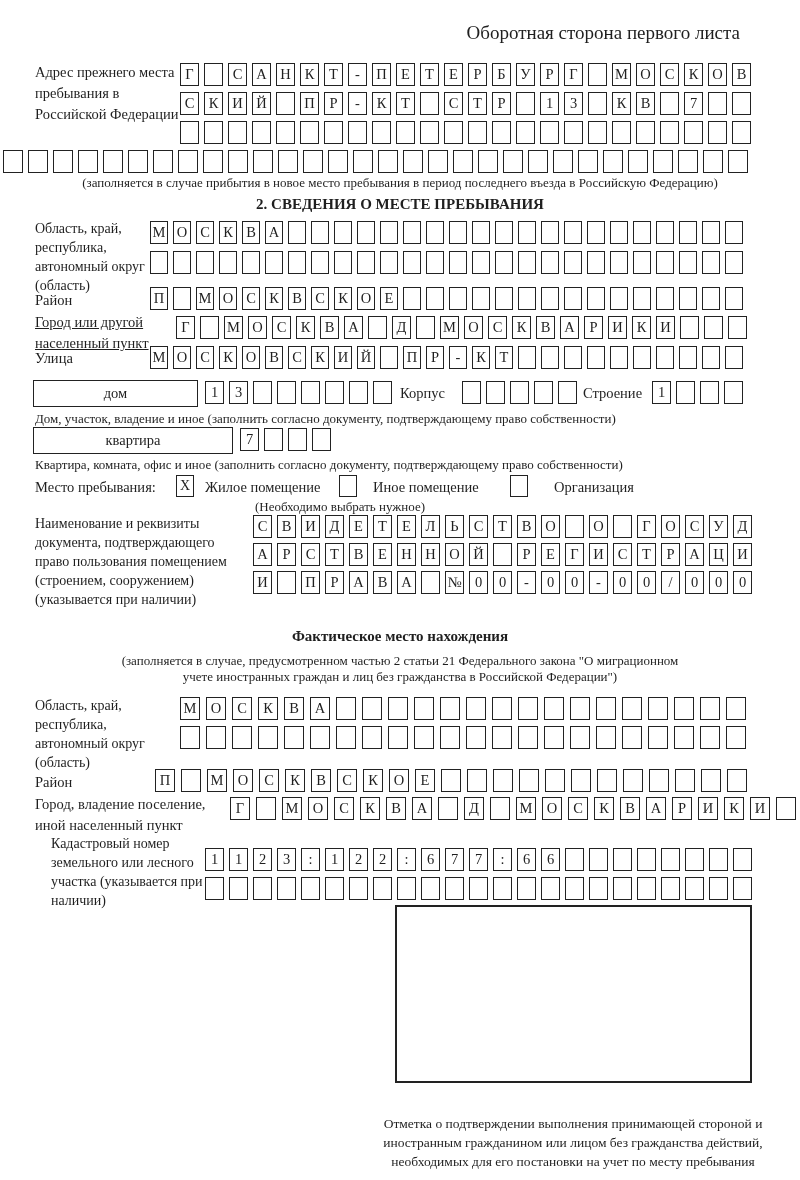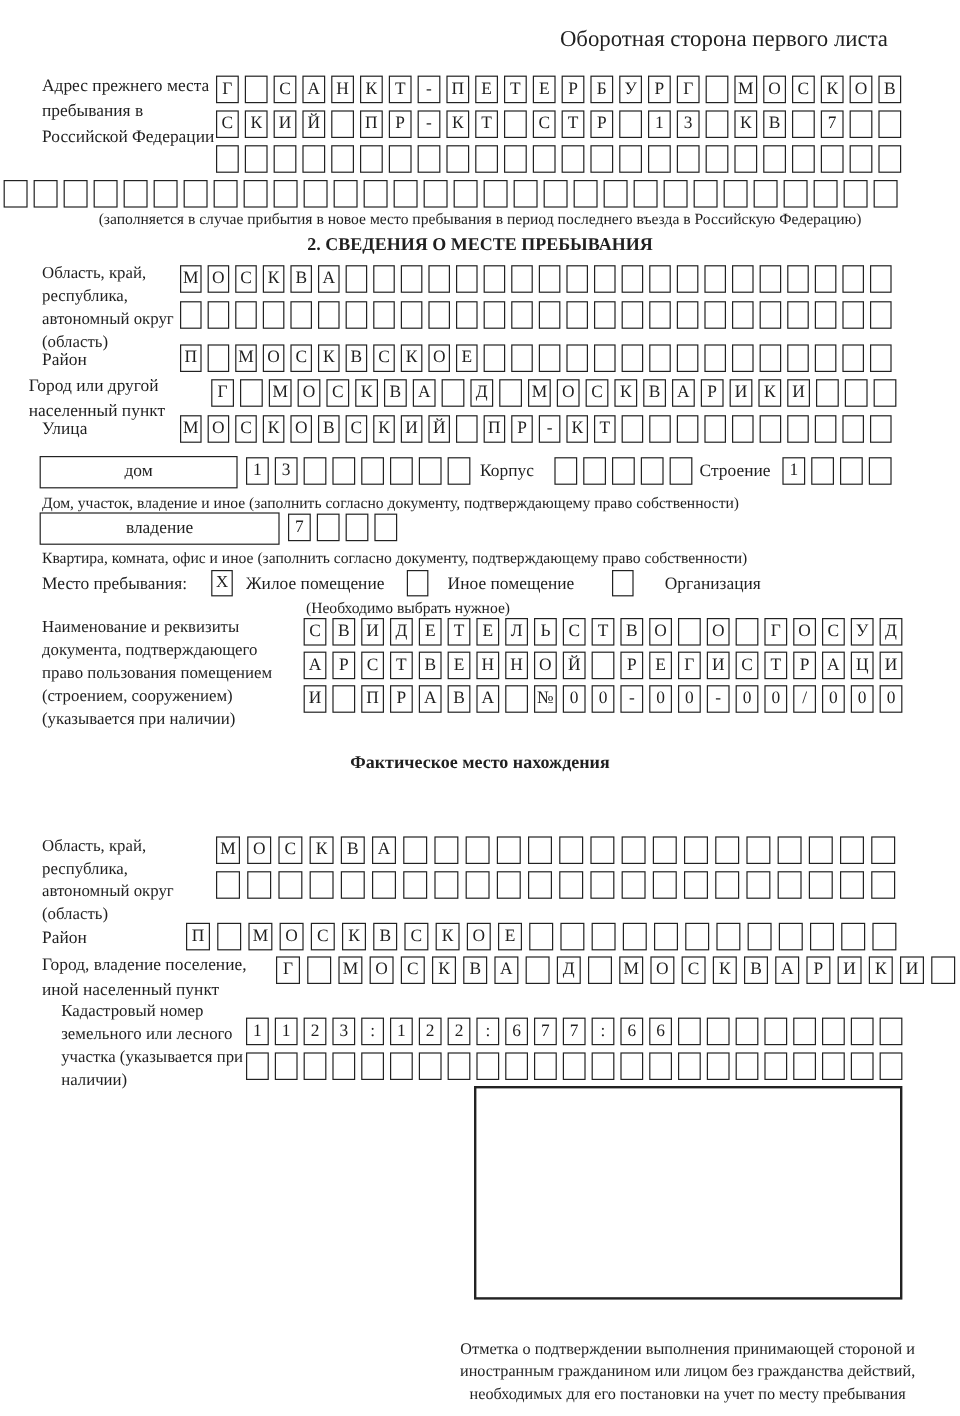--- a/index.html
+++ b/index.html
@@ -235,21 +235,21 @@
       <span class="cell"></span>
       <span class="cell"></span>
       <span class="cell"></span>
       <span class="cell"></span>
       <span class="cell"></span>
       <span class="cell"></span>
       <span class="cell"></span>
       <span class="cell"></span>
     </div>
 
-  <div class="lbl" style="left:24px;top:312px;width:145px;">Город или другой населенный пункт</div>
+  <div class="lbl" style="left:35px;top:312px;width:145px;text-decoration:underline;">Город или другой населенный пункт</div>
   <div class="cells" style="left:176px;top:316px;">
       <span class="cell">Г</span>
       <span class="cell"></span>
       <span class="cell">М</span>
       <span class="cell">О</span>
       <span class="cell">С</span>
       <span class="cell">К</span>
       <span class="cell">В</span>
       <span class="cell">А</span>
       <span class="cell"></span>
@@ -321,21 +321,21 @@
     </div>
   <div class="lbl" style="left:583px;top:383px;">Строение</div>
   <div class="cells" style="left:652px;top:381px;">
       <span class="cell">1</span>
       <span class="cell"></span>
       <span class="cell"></span>
       <span class="cell"></span>
     </div>
   <div class="note" style="left:35px;top:411px;width:760px;">Дом, участок, владение и иное (заполнить согласно документу, подтверждающему право собственности)</div>
 
-  <div class="widebox" style="left:33px;top:427px;width:200px;">владение</div>
+  <div class="widebox" style="left:33px;top:427px;width:200px;">квартира</div>
   <div class="cells" style="left:240px;top:428px;">
       <span class="cell">7</span>
       <span class="cell"></span>
       <span class="cell"></span>
       <span class="cell"></span>
     </div>
   <div class="note" style="left:35px;top:457px;width:760px;">Квартира, комната, офис и иное (заполнить согласно документу, подтверждающему право собственности)</div>
 
   <div class="lbl" style="left:35px;top:477px;">Место пребывания:</div>
   <span class="chk" style="left:176px;top:475px;">X</span>
@@ -411,20 +411,21 @@
       <span class="cell">-</span>
       <span class="cell">0</span>
       <span class="cell">0</span>
       <span class="cell">/</span>
       <span class="cell">0</span>
       <span class="cell">0</span>
       <span class="cell">0</span>
     </div>
 
   <div class="title" style="top:628px;">Фактическое место нахождения</div>
+  <div class="note center" style="left:105px;top:653px;width:590px;">(заполняется в случае, предусмотренном частью 2 статьи 21 Федерального закона "О миграционном учете иностранных граждан и лиц без гражданства в Российской Федерации")</div>
 
   <div class="lbl lh19" style="left:35px;top:696px;width:140px;">Область, край, республика, автономный округ (область)</div>
   <div class="cells wide g6" style="left:180px;top:697px;">
       <span class="cell">М</span>
       <span class="cell">О</span>
       <span class="cell">С</span>
       <span class="cell">К</span>
       <span class="cell">В</span>
       <span class="cell">А</span>
       <span class="cell"></span>

